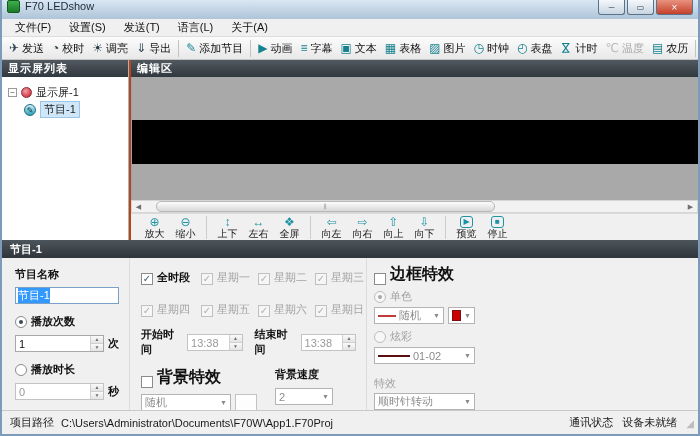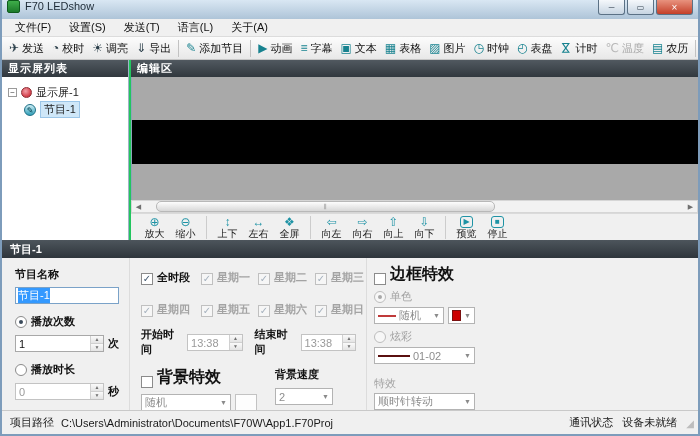--- a/index.html
+++ b/index.html
@@ -31,21 +31,21 @@
     font-size:11px; color:#111; white-space:nowrap; }
   .tb-item { display:flex; align-items:center; gap:3px; padding:2px 4px; }
   .tb-icon { font-size:12px; line-height:12px; color:#17828f; }
   .tb-item:nth-child(-n+4) .tb-icon { color:#2b3f4a; }
   .tb-item.disabled { color:#a9a9a9; }
   .tb-item.disabled .tb-icon { color:#b8b8b8; }
   .tb-icon.rot { display:inline-block; transform:rotate(90deg); }
   .tb-sep { width:1px; height:17px; background:#c2c2c2; margin:0 3px; flex:0 0 1px; }
 
   
-  .main { flex:1 1 auto; min-height:0; display:flex; gap:2px; background:#22c55e; }
+  .main { flex:1 1 auto; min-height:0; display:flex; gap:2px; background:#c2410c; }
   .panel-header { height:17px; flex:0 0 17px; background:linear-gradient(#515960,#31383e);
     color:#fff; font-size:11px; font-weight:bold; display:flex; align-items:center;
     padding:0 6px; letter-spacing:1px; }
   .left-panel { width:127px; flex:0 0 127px; display:flex; flex-direction:column;
     border-right:1px solid #9fb3c6; }
   .tree { flex:1; background:#fff; font-size:11px; color:#222; padding-top:7px; }
   .tree-row { display:flex; align-items:center; gap:4px; height:17px; padding-left:6px; }
   .expander { width:9px; height:9px; border:1px solid #9a9a9a; background:#fff;
     font-size:8px; line-height:7px; text-align:center; color:#444; flex:0 0 9px; }
   .screen-ico { width:11px; height:11px; border-radius:50%;
@@ -109,21 +109,21 @@
   .spin-val { flex:1; padding:2px 3px; }
   .spin-btns { width:13px; border-left:1px solid #d0d0d0; display:flex; flex-direction:column; }
   .spin-btns span { flex:1; font-size:5px; line-height:7px; text-align:center; color:#707070;
     background:linear-gradient(#fafafa,#e4e4e4); }
   .spin-btns span + span { border-top:1px solid #d0d0d0; }
 
   .week-grid { display:grid; grid-template-columns:60px 57px 57px 58px; row-gap:17px;
     font-size:11px; margin-top:3px; }
   .chk { display:flex; align-items:flex-end; gap:4px; }
   .chk .t { color:#111; font-weight:bold; }
-  .chk.dis .t { color:#a3a3a3; font-weight:bold; }
+  .chk.dis .t { color:#a3a3a3; font-weight:normal; }
 
   .dd { height:17px; border:1px solid #b3b3b3; background:#fff; display:flex; align-items:center;
     font-size:11px; color:#8d8d8d; padding:0 3px; gap:3px; }
   .dd .arrow { margin-left:auto; font-size:7px; color:#8a8a8a; }
   .line { display:inline-block; height:2px; flex:0 0 auto; }
   .swatch { width:10px; height:11px; border:1px solid #7a1010; }
   .mini-btn { width:22px; height:17px; border:1px solid #c3c3c3; background:#fdfdfd; }
 
   
   .statusbar { height:24px; flex:0 0 24px; background:#f0f0f0; border-top:1px solid #c9c9c9;

